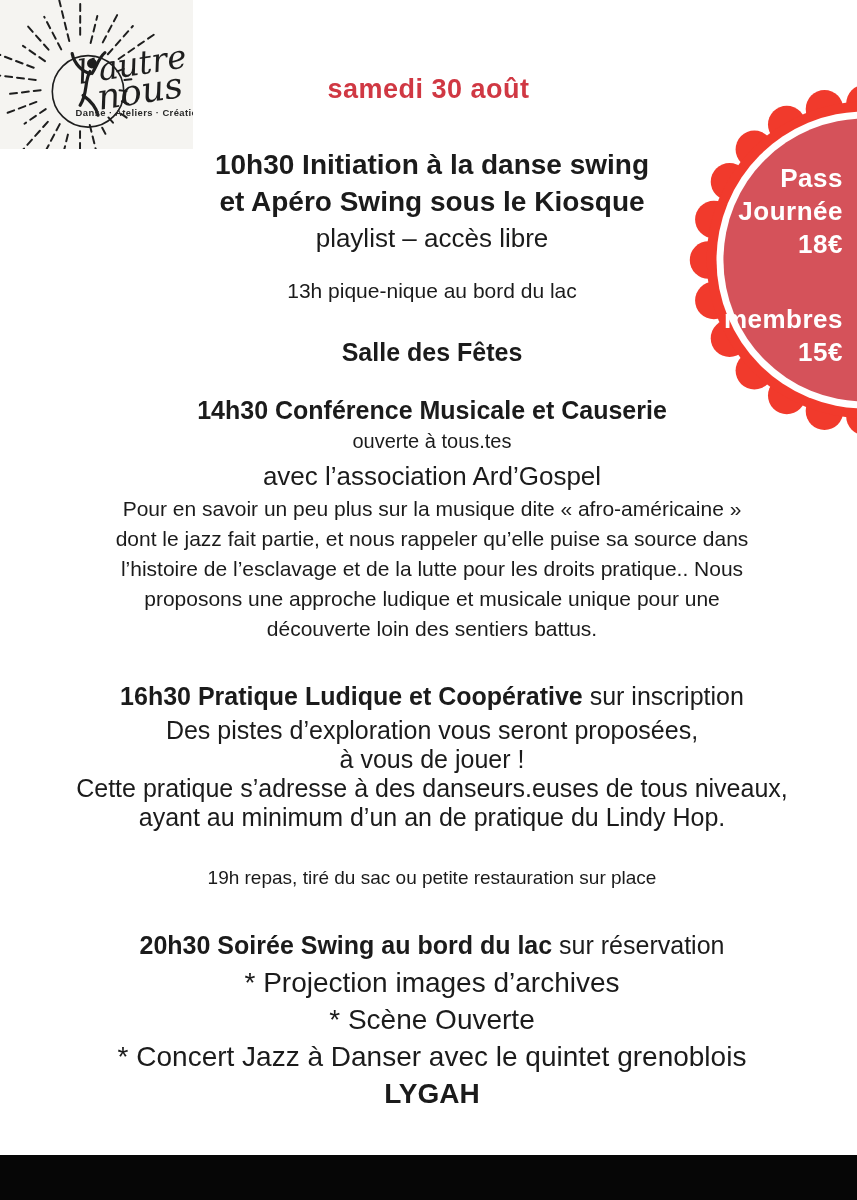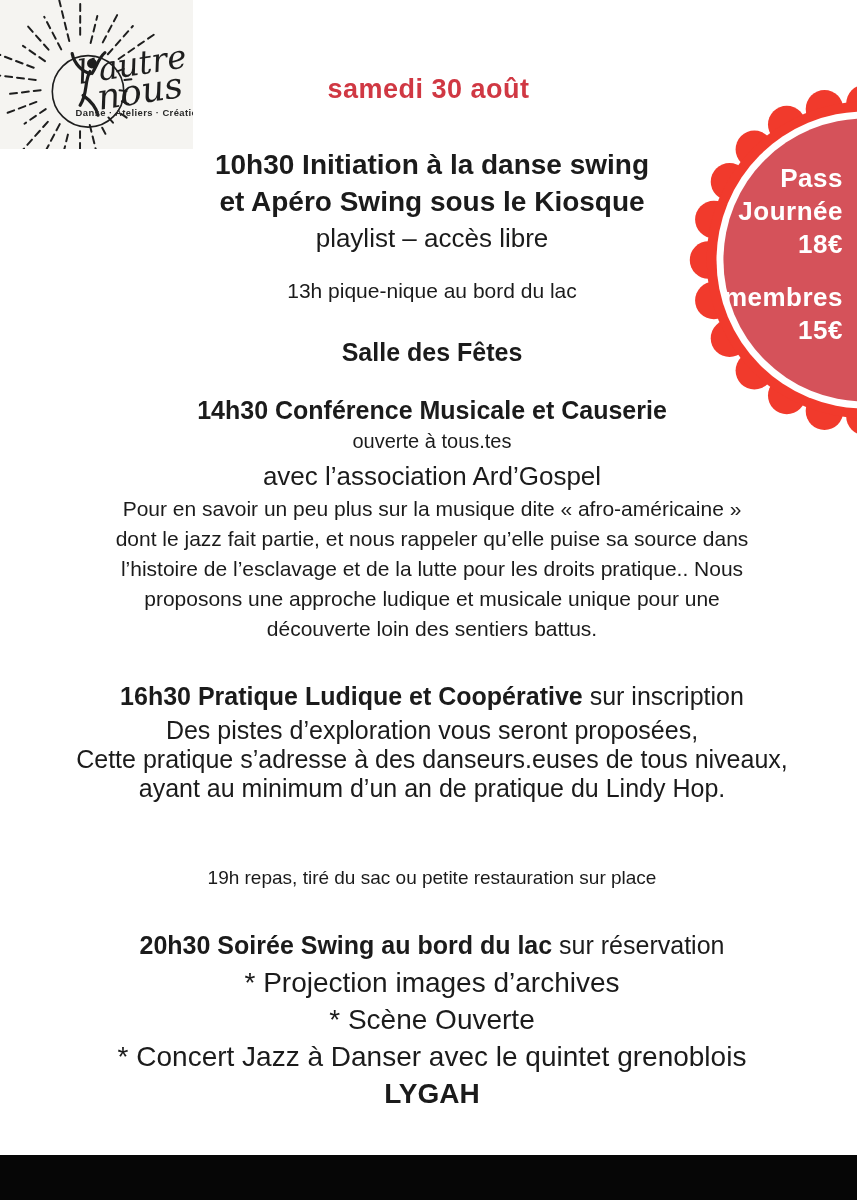--- a/index.html
+++ b/index.html
@@ -26,21 +26,21 @@
     text-align:center;font-size:27px;font-weight:bold;letter-spacing:.5px;
   }
   
   .badge{position:absolute;left:667px;top:62px;width:396px;height:396px;}
   .badge svg{position:absolute;left:0;top:0;}
   .badge-text{
     position:absolute;left:0;top:100px;width:176px;
     text-align:right;color:#ffffff;font-weight:bold;
     font-size:26px;line-height:33px;letter-spacing:.5px;
   }
-  .badge-text .gap{margin-top:20px;}
+  .badge-text .gap{margin-top:42px;}
   
   .line-block{position:absolute;left:0;right:0;text-align:center;padding-left:7px;}
   .b{font-weight:bold;}
   .h-big{font-size:28px;line-height:37px;font-weight:bold;}
   .h-big .sub{font-weight:normal;font-size:26px;}
   .h-mid{font-size:25px;line-height:37px;font-weight:bold;}
   .h-mid .reg{font-weight:normal;}
   .t-mid{font-size:26px;line-height:37px;}
   .t-small{font-size:21px;line-height:30px;}
   .t-small29{font-size:25px;line-height:29px;}
@@ -161,20 +161,21 @@
     <div>l’histoire de l’esclavage et de la lutte pour les droits pratique.. Nous</div>
     <div>proposons une approche ludique et musicale unique pour une</div>
     <div>découverte loin des sentiers battus.</div>
   </div>
 
   <div class="line-block h-mid" style="top:678px">
     <span>16h30 Pratique Ludique et Coopérative</span><span class="reg"> sur inscription</span>
   </div>
   <div class="line-block t-small29" style="top:716px">
     <div>Des pistes d’exploration vous seront proposées,</div>
+    <div>à vous de jouer !</div>
     <div>Cette pratique s’adresse à des danseurs.euses de tous niveaux,</div>
     <div>ayant au minimum d’un an de pratique du Lindy Hop.</div>
   </div>
 
   <div class="line-block t-tiny" style="top:863px">19h repas, tiré du sac ou petite restauration sur place</div>
 
   <div class="line-block h-mid" style="top:927px">
     <span>20h30 Soirée Swing au bord du lac</span><span class="reg"> sur réservation</span>
   </div>
   <div class="line-block t-bullet" style="top:964px">

